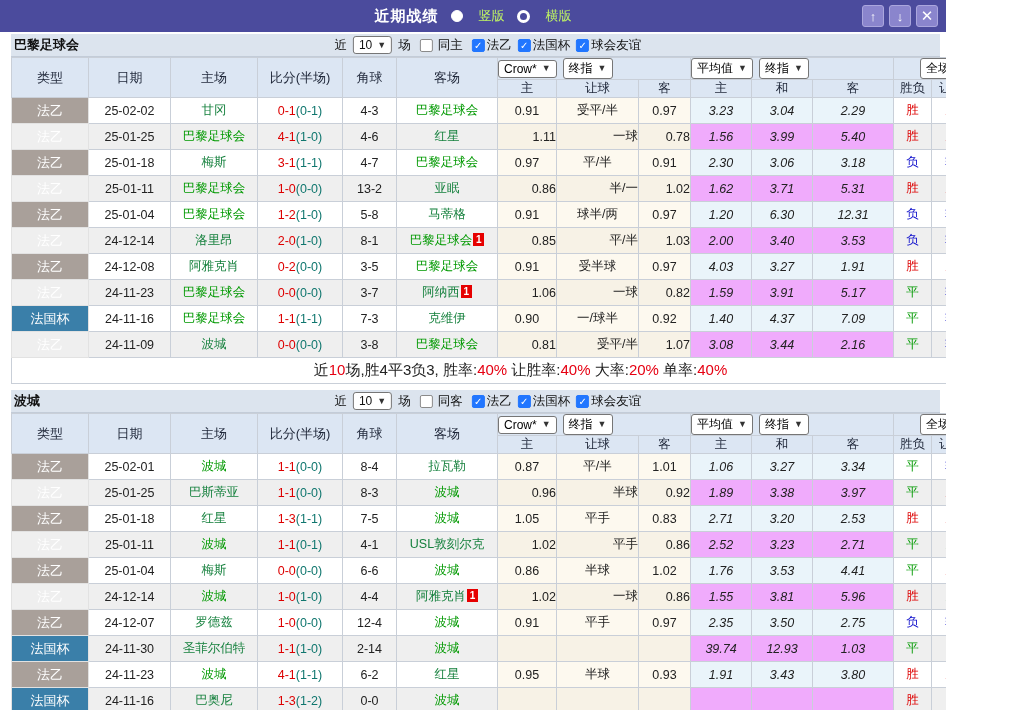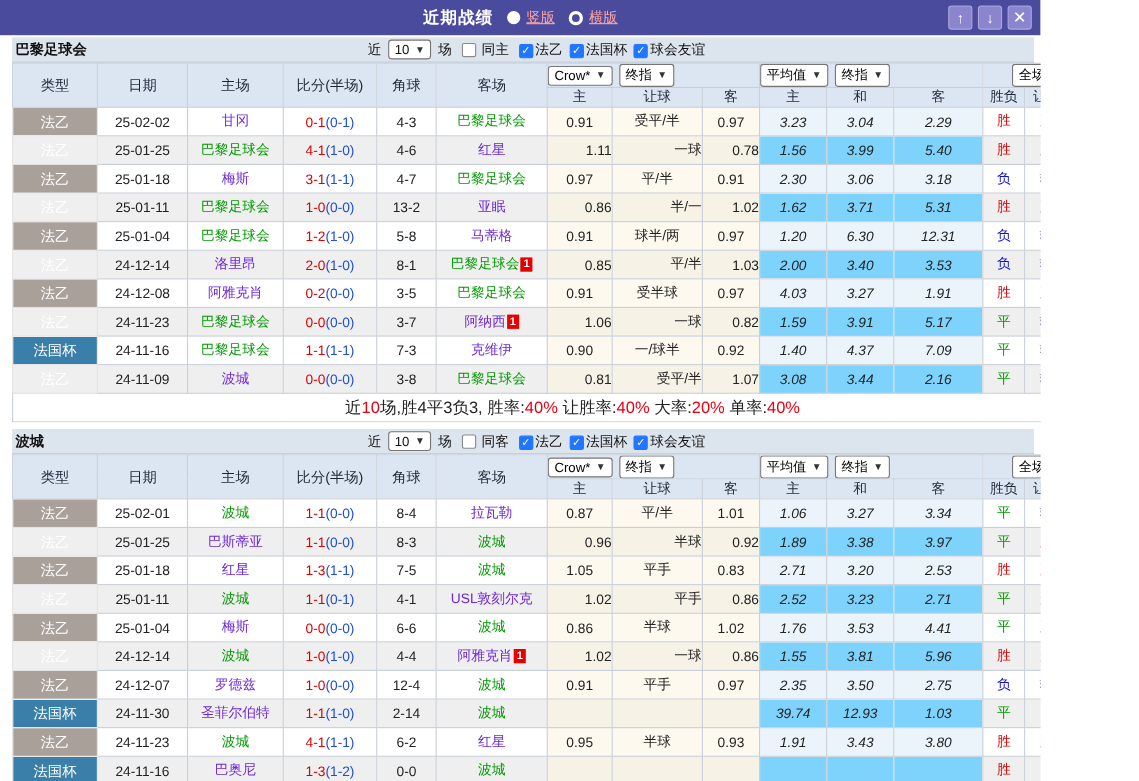--- a/index.html
+++ b/index.html
@@ -4,21 +4,21 @@
 <style>
   * { margin:0; padding:0; box-sizing:border-box; }
   html,body { width:1035px; height:710px; overflow:hidden; background:#fff;
     font-family:"Liberation Sans","DejaVu Sans",sans-serif; }
   .app { width:946px; height:710px; overflow:hidden; background:#fff; position:relative; }
 
   
   .topbar { height:32px; background:#4b4b9d; display:flex; align-items:center; justify-content:center; position:relative; }
   .topbar-center { display:flex; align-items:center; gap:12px; }
   .topbar-title { color:#fff; font-weight:bold; font-size:15px; letter-spacing:1px; }
-  .radio-item { display:flex; align-items:center; gap:6px; color:#fca5a5; font-size:13px; cursor:pointer;text-decoration:underline; }
+  .radio-item { display:flex; align-items:center; gap:16px; color:#bef264; font-size:13px; cursor:pointer; }
   .radio-dot { width:12px; height:12px; border-radius:50%; display:inline-block; }
   .radio-dot.on { background:#fff; border:1px solid #fff; }
   .radio-dot.off { background:transparent; border:3px solid #fff; width:13px; height:13px; }
   .topbar-buttons { position:absolute; right:8px; top:5px; display:flex; gap:5px; }
   .tb-btn { width:22px; height:22px; background:#8a85cd; border:1px solid #aaa6dd; border-radius:3px;
     color:#fff; font-size:13px; font-weight:bold; display:flex; align-items:center; justify-content:center; cursor:pointer; }
   .tb-btn.close { font-size:15px; }
 
   .white-gap { height:2px; background:#fff; }
   .section-gap { height:6px; background:#fff; }
@@ -44,27 +44,27 @@
   thead tr.sel-row th { height:22px; }
   thead tr.lbl-row th { height:18px; font-size:12.5px; }
   .hdr-sel-group { display:flex; align-items:center; justify-content:flex-start; gap:6px; }
   .fake-select { display:inline-flex; align-items:center; gap:5px; border:1px solid #767676; border-radius:3px;
     background:#fff; padding:1px 5px; font-size:12px; color:#000; cursor:pointer; }
   tbody td { height:26px; font-size:12.5px; color:#222; }
   tr.stripe td { background:#efefef; }
   tr td.cream { background:#fdf9ef; }
   tr td.pale { background:#eaf4fa;font-style:italic; }
   tr.stripe td.cream { background:#f7f2e6;text-align:right; }
-  tr.stripe td.pale { background:#7dd3fc; }
+  tr.stripe td.pale { background:#f0abfc; }
   td.type { color:#fff; font-size:13px; background:#a9a09a; border-color:#e2e2e2; }
   td.type.cup { background:#3a7fa9; }
   .team-self { color:#009900; }
-  .team-other { color:#6d28d9; }
+  .team-other { color:#15803d; }
   .score-main { color:#dd0000; }
-  .score-half { color:#1d4ed8; }
+  .score-half { color:#0f766e; }
   .c-red { color:#dd0000; }
   .c-blue { color:#1111cc; }
   .c-green { color:#009900; }
   .card-badge { display:inline-block; background:#e60000; color:#fff; font-size:10px; font-weight:bold;
     width:11px; height:13px; line-height:13px; margin-left:1px; vertical-align:1px; }
   td.summary { font-size:15px; color:#222; background:#fff; height:26px; }
   .sum-red { color:#e60012; }
 </style>
 </head>
 <body>

